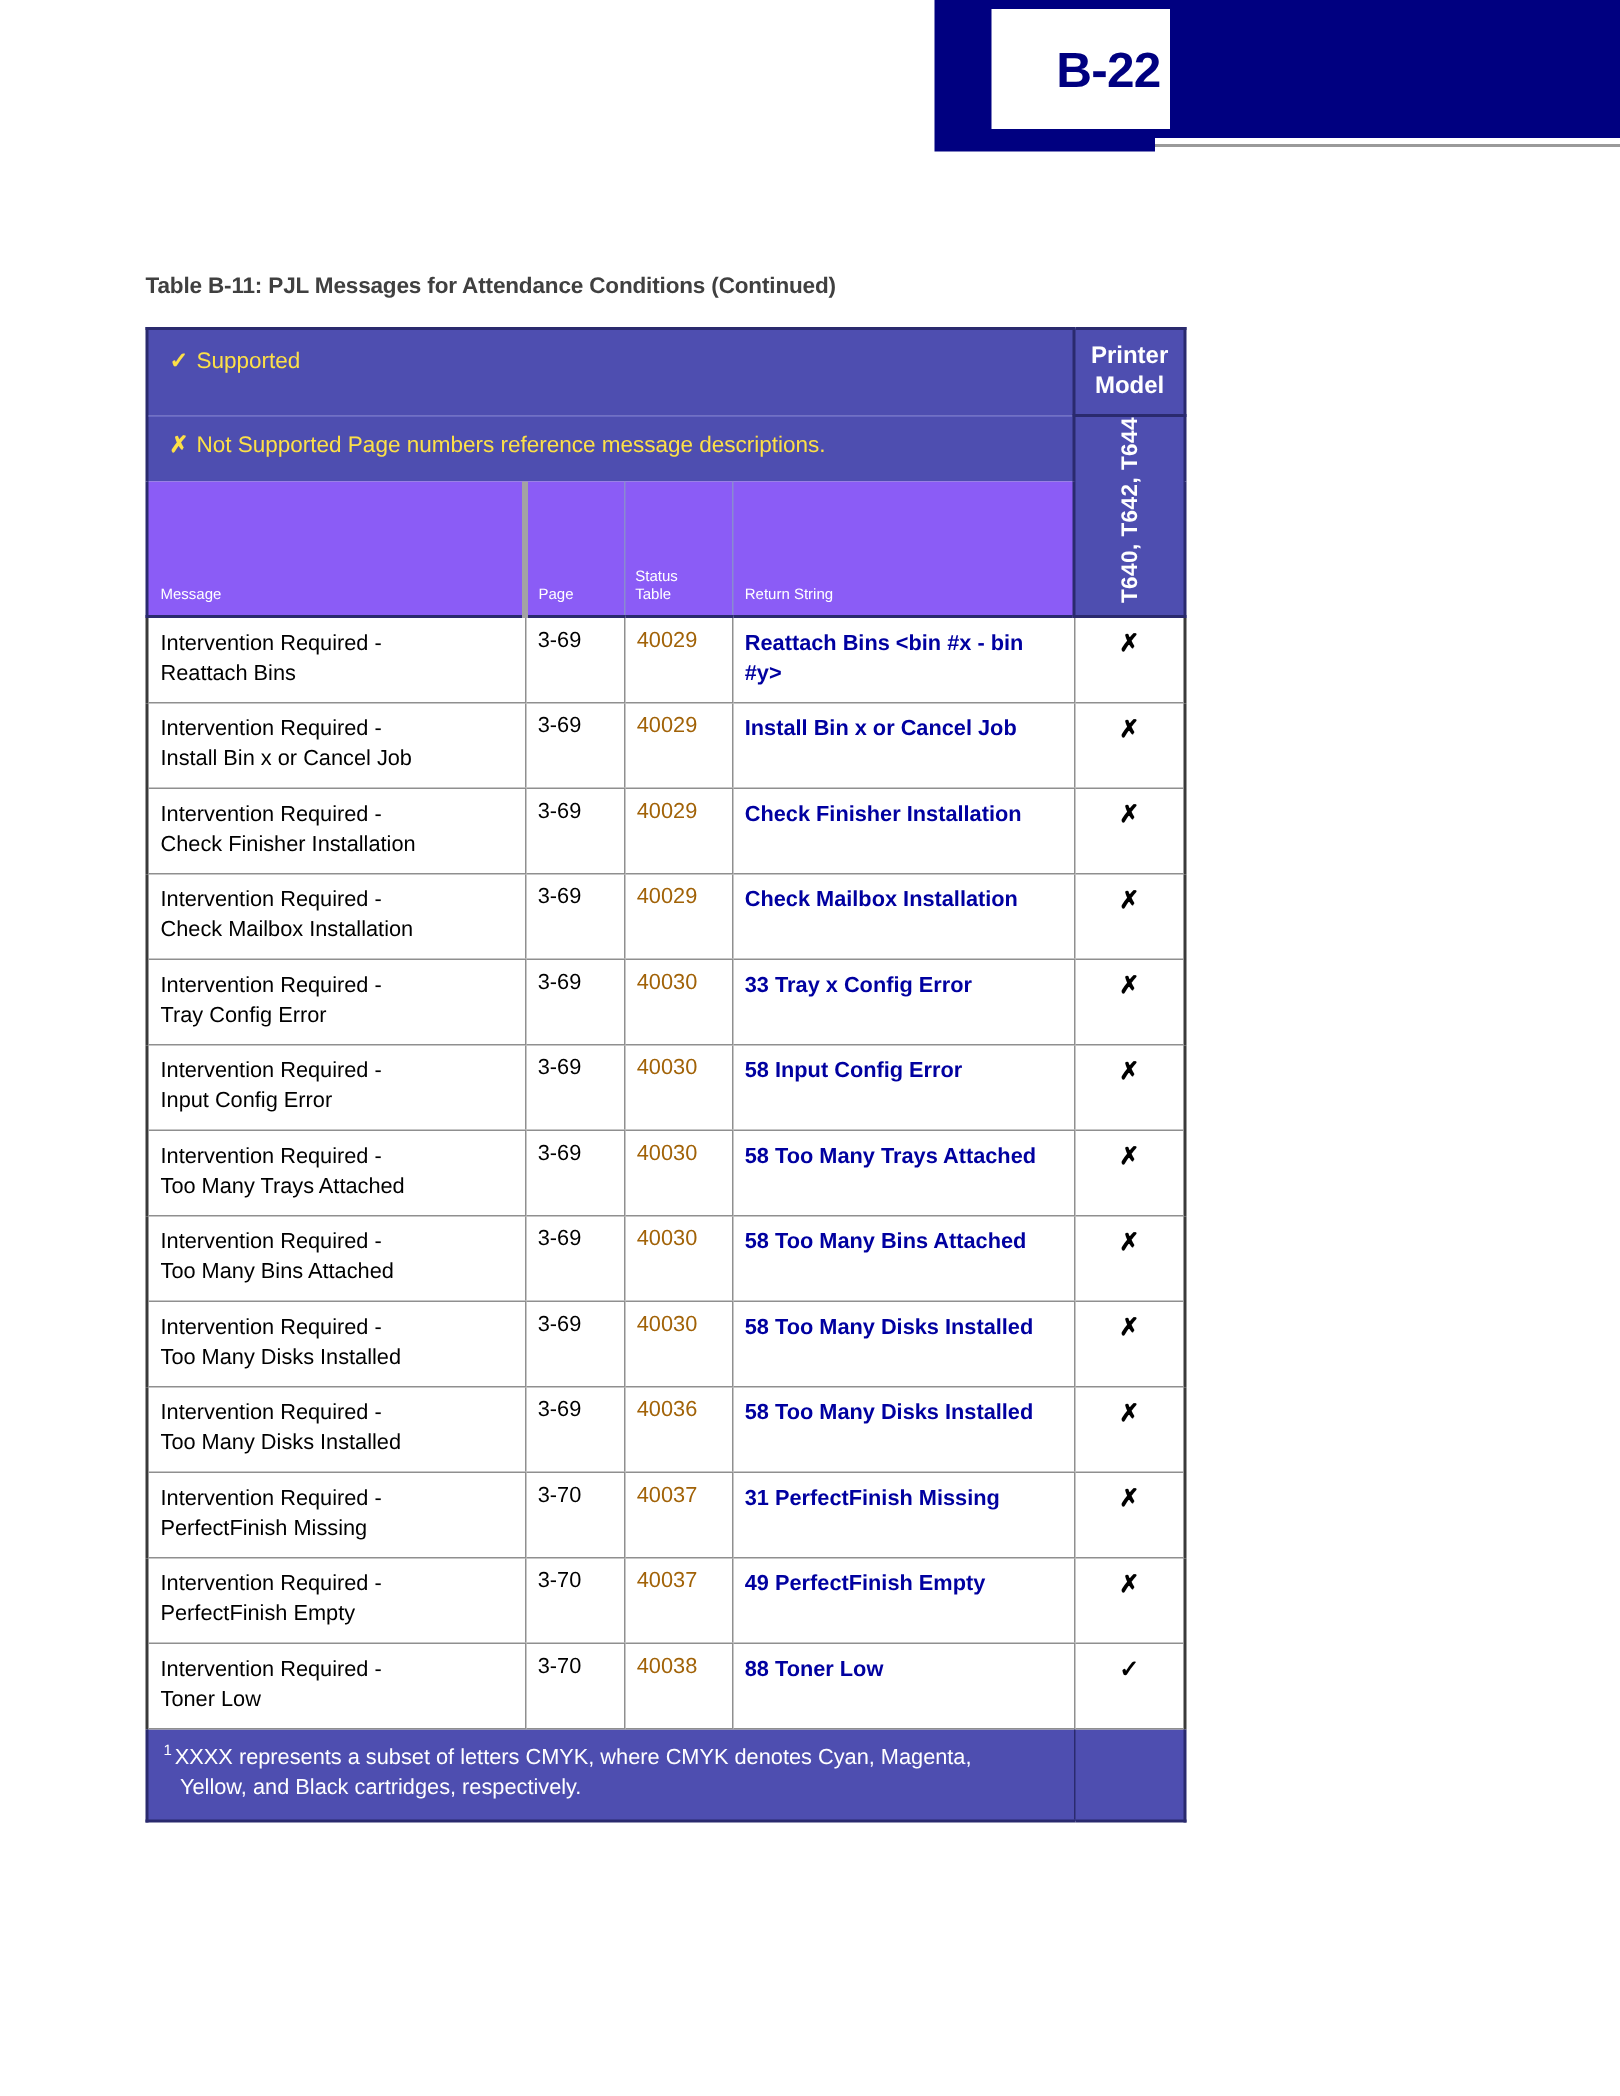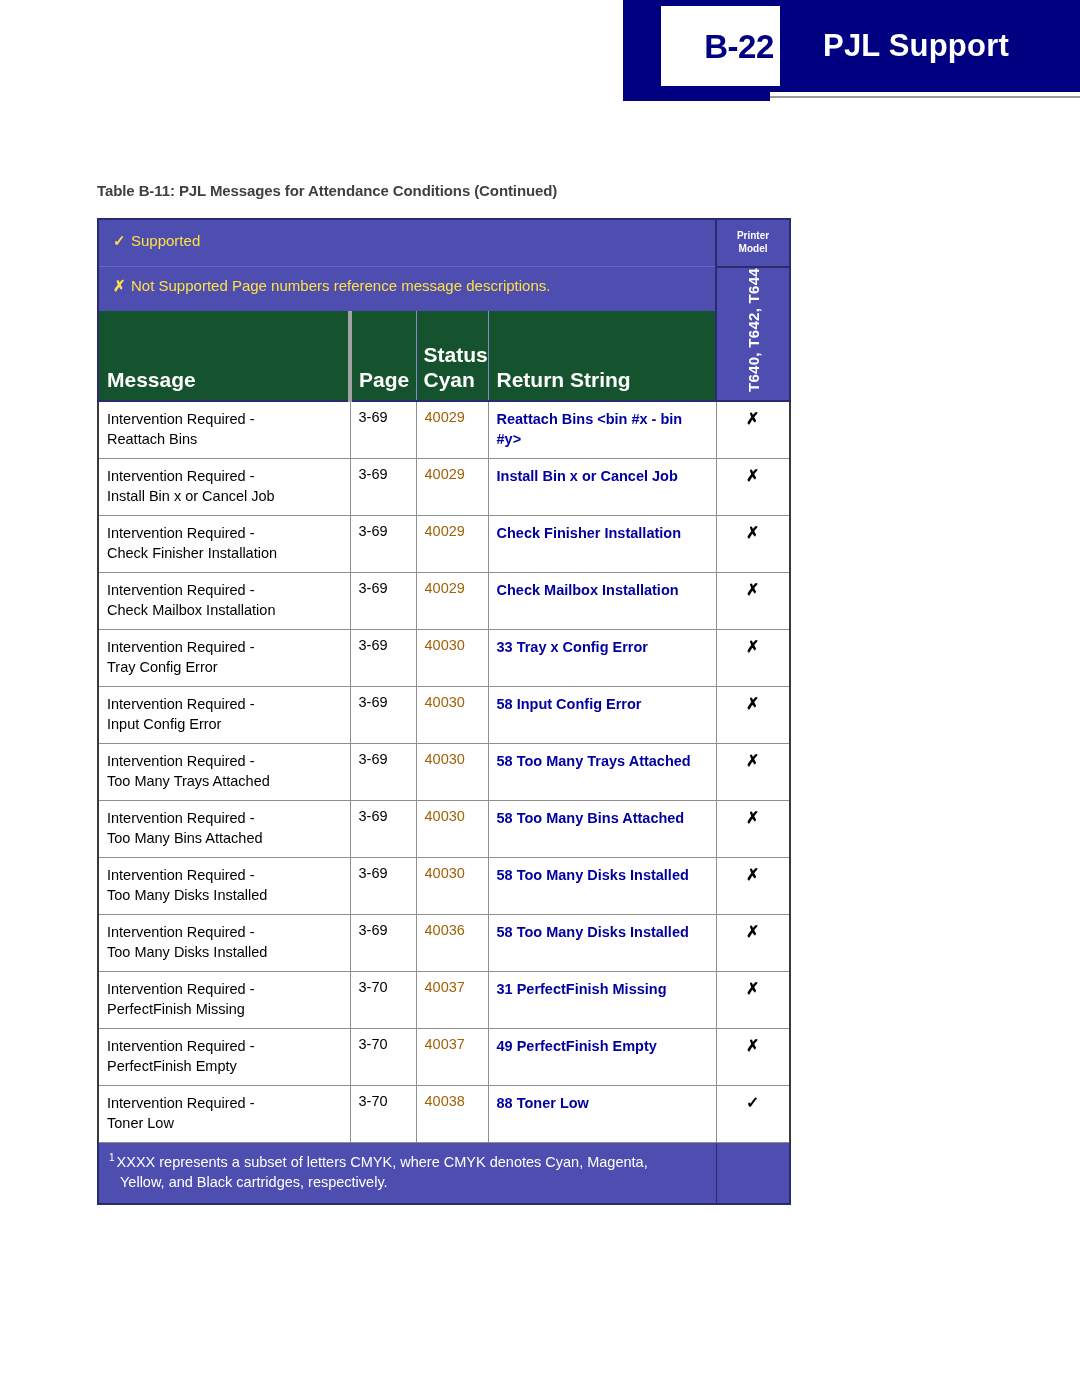--- a/index.html
+++ b/index.html
@@ -138,21 +138,21 @@
 
   .model-head {
     background: #4e4eb0;
     color: #ffffff;
     border-top: 2px solid #2a2a6e;
     border-left: 2px solid #2a2a6e;
     border-right: 2px solid #2a2a6e;
     border-bottom: 2px solid #2a2a6e;
     text-align: center;
     font-weight: bold;
-    font-size: 10px;
+    font-size: 16px;
     line-height: 1.25;
     padding: 8px 2px !important;
     vertical-align: middle !important;
   }
   .model-vert {
     background: #4e4eb0;
     color: #ffffff;
     border-left: 2px solid #2a2a6e;
     border-right: 2px solid #2a2a6e;
     border-bottom: 2px solid #2a2a6e;
@@ -166,24 +166,24 @@
     font-size: 15px;
     letter-spacing: 0.3px;
     white-space: nowrap;
     margin: 0 auto 8px auto;
     display: block;
     text-align: left;
   }
 
   
   .colhead {
-    background: #14532d;
+    background: #8b5cf6;
     color: #ffffff;
-    font-weight: bold;
-    font-size: 21px;
+    font-weight: normal;
+    font-size: 10px;
     vertical-align: bottom !important;
     border-bottom: 2px solid #2a2a6e;
     height: 82px;
     line-height: 1.2;
   }
   .colhead.ch-message { border-left: 2px solid #2a2a6e; padding: 0 0 7px 8px !important; }
   .colhead.ch-page    { border-left: 4px solid #a3a3a3; padding: 0 0 7px 7px !important; }
   .colhead.ch-status  { border-left: 1px solid #8a8ad0; padding: 0 0 7px 7px !important; }
   .colhead.ch-return  { border-left: 1px solid #8a8ad0; padding: 0 0 7px 8px !important; }
 
@@ -252,21 +252,20 @@
     border-bottom: 2px solid #2a2a6e;
   }
 </style>
 </head>
 <body>
 
 <div id="page-header">
   <div id="header-page-chip">
     <span class="chip-text">B-22</span>
   </div>
-  <div id="header-title">PJL Support</div>
 </div>
 <div id="header-rule-dark"></div>
 <div id="header-rule-light"></div>
 
 <div id="table-caption">Table B-11:  PJL Messages for Attendance Conditions (Continued)</div>
 
 <table id="pjl-table">
   <colgroup>
     <col class="c-message">
     <col class="c-page">
@@ -298,21 +297,21 @@
       <td class="model-vert" rowspan="2">
         <span class="vert-inner">T640, T642, T644</span>
       </td>
     </tr>
 
     <tr>
       <td class="colhead ch-message">Message</td>
       <td class="colhead ch-page">Page</td>
       <td class="colhead ch-status">
         <div>Status</div>
-        <div>Cyan</div>
+        <div>Table</div>
       </td>
       <td class="colhead ch-return">Return String</td>
     </tr>
 
     <tr class="data-row">
       <td class="cell-message">
         <div>Intervention Required -</div>
         <div>Reattach Bins</div>
       </td>
       <td class="cell-page">3-69</td>

